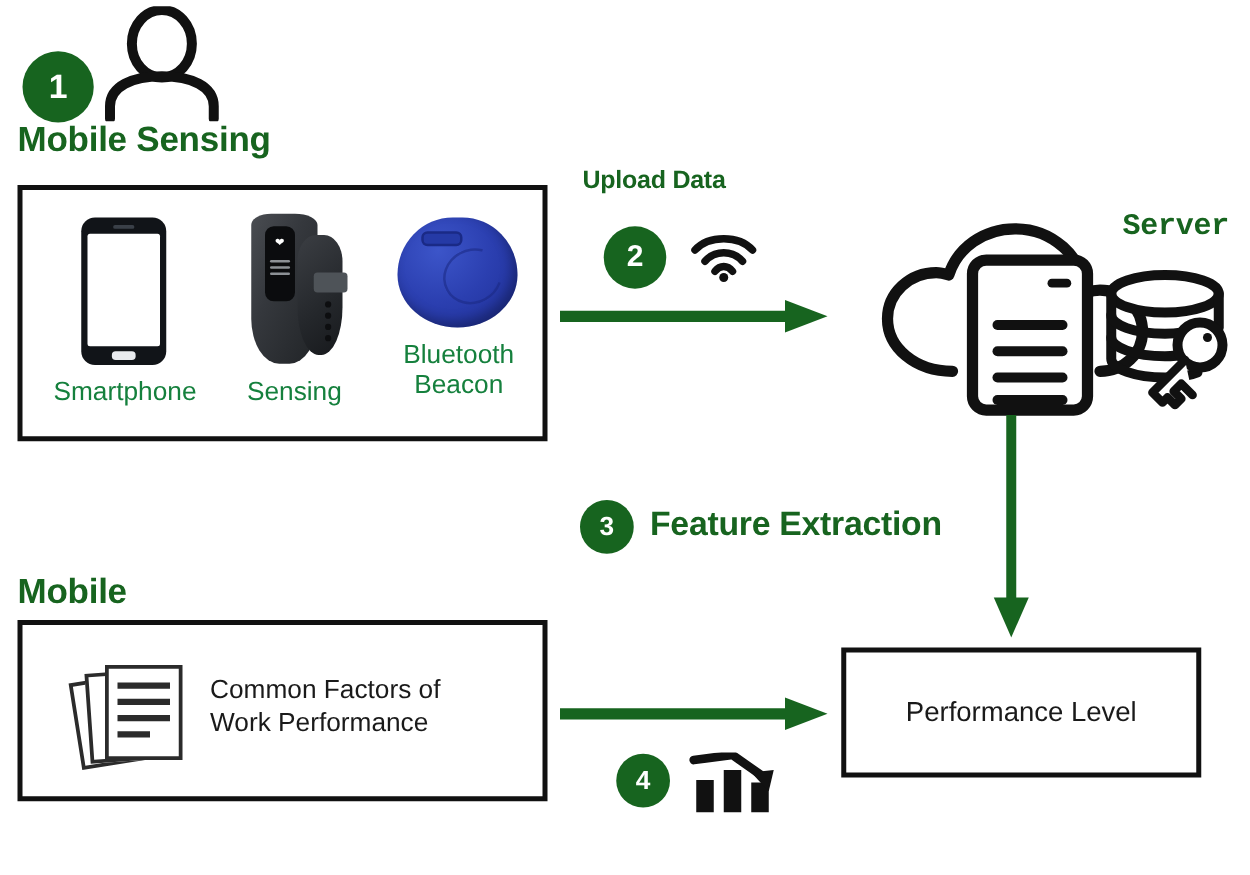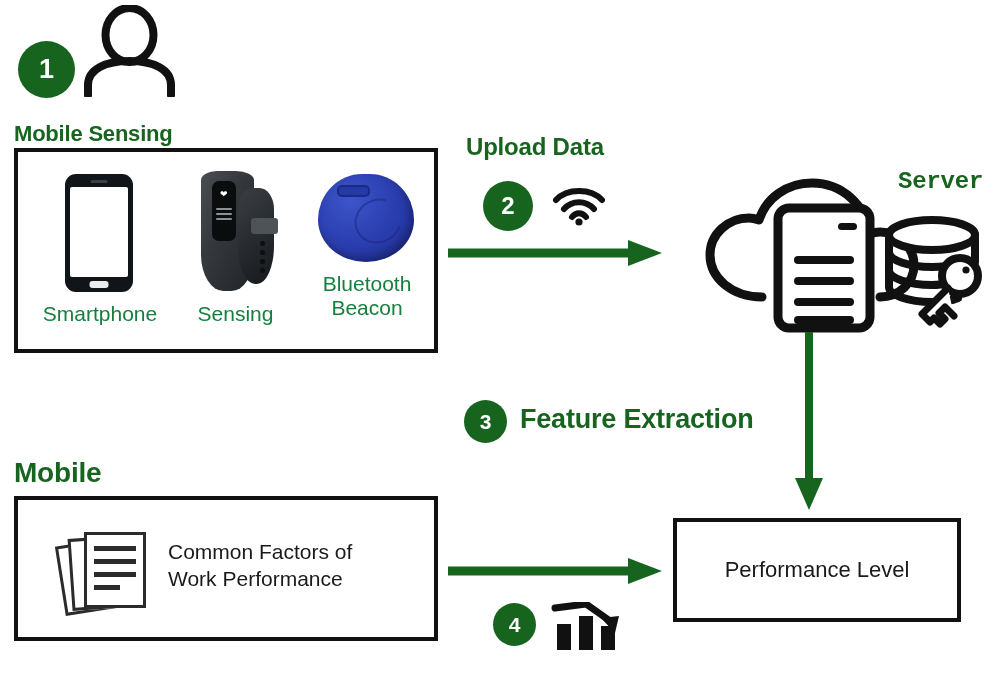--- a/index.html
+++ b/index.html
@@ -211,21 +211,21 @@
 
   <div class="abs step-badge" style="left:18px; top:41px; width:57px; height:57px; font-size:27px;">1</div>
 
   <div class="abs" style="left:82px; top:5px; width:95px; height:92px;">
     <svg viewBox="0 0 95 92" width="95" height="92">
       <ellipse cx="47.5" cy="30" rx="24" ry="27" fill="none" stroke="#111111" stroke-width="8"></ellipse>
       <path d="M6 90 L6 80 C6 64 24 56 47.5 56 C71 56 89 64 89 80 L89 90" fill="none" stroke="#111111" stroke-width="8" stroke-linecap="round" stroke-linejoin="round"></path>
     </svg>
   </div>
 
-  <div class="abs green-label" style="left:14px; top:121px; font-size:22px;text-align:right;">Mobile Sensing</div>
+  <div class="abs green-label" style="left:14px; top:96px; font-size:28px;text-align:right;">Mobile Sensing</div>
 
   <div class="abs framed-box" style="left:14px; top:148px; width:424px; height:205px;">
 
     <div class="abs" style="left:47px; top:22px; width:68px; height:118px;">
       <div class="phone-body">
         <div class="phone-speaker"></div>
         <div class="phone-screen"></div>
         <div class="phone-home"></div>
       </div>
     </div>
@@ -257,21 +257,21 @@
     <div class="abs" style="left:300px; top:22px; width:96px; height:88px;">
       <div class="beacon-shell">
         <div class="beacon-slot"></div>
         <div class="beacon-dip"></div>
       </div>
     </div>
     <div class="abs device-caption" style="left:285px; top:120px; width:128px; font-size:21px;">Bluetooth
 Beacon</div>
   </div>
 
-  <div class="abs green-label" style="left:466px; top:133px; font-size:24px;">Upload Data</div>
+  <div class="abs green-label" style="left:466px; top:133px; font-size:20px;">Upload Data</div>
 
   <div class="abs step-badge" style="left:483px; top:181px; width:50px; height:50px; font-size:24px;">2</div>
 
   <div class="abs" style="left:551px; top:183px; width:56px; height:44px;">
     <svg viewBox="0 0 56 44" width="56" height="44">
       <path d="M5 17 C16 5 40 5 51 17" fill="none" stroke="#111111" stroke-width="6" stroke-linecap="round"></path>
       <path d="M13 26 C21 17 35 17 43 26" fill="none" stroke="#111111" stroke-width="6" stroke-linecap="round"></path>
       <path d="M21 34 C25 29 31 29 35 34" fill="none" stroke="#111111" stroke-width="6" stroke-linecap="round"></path>
       <circle cx="28" cy="39" r="3.6" fill="#111111"></circle>
     </svg>

